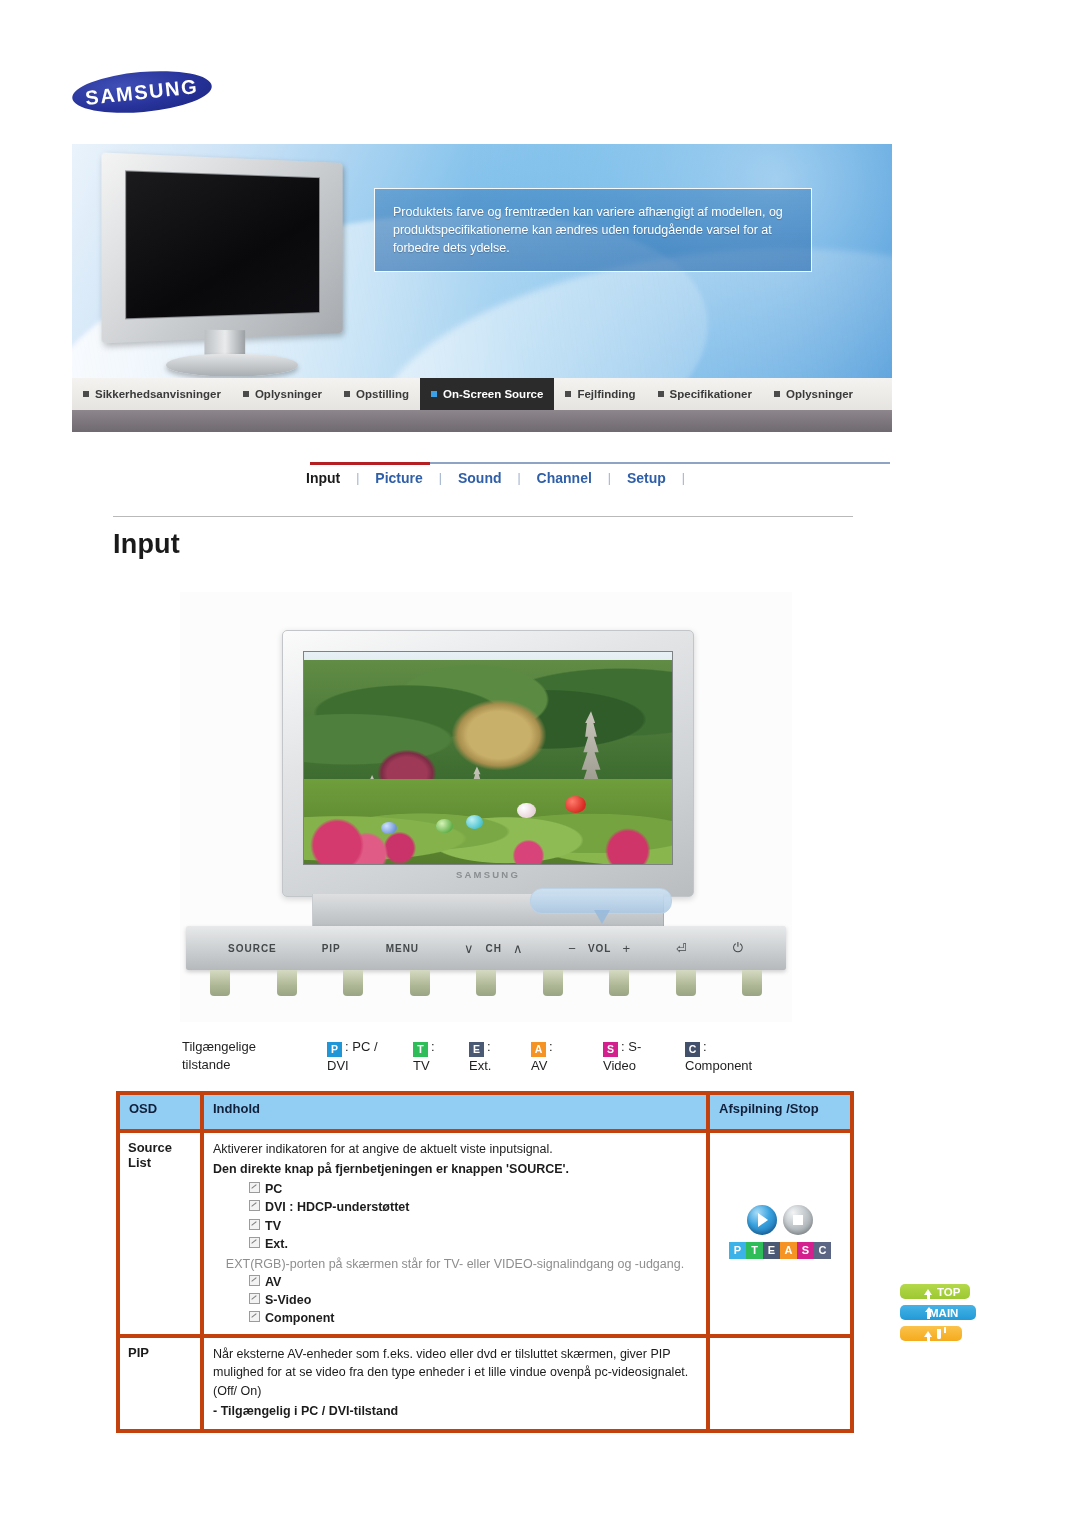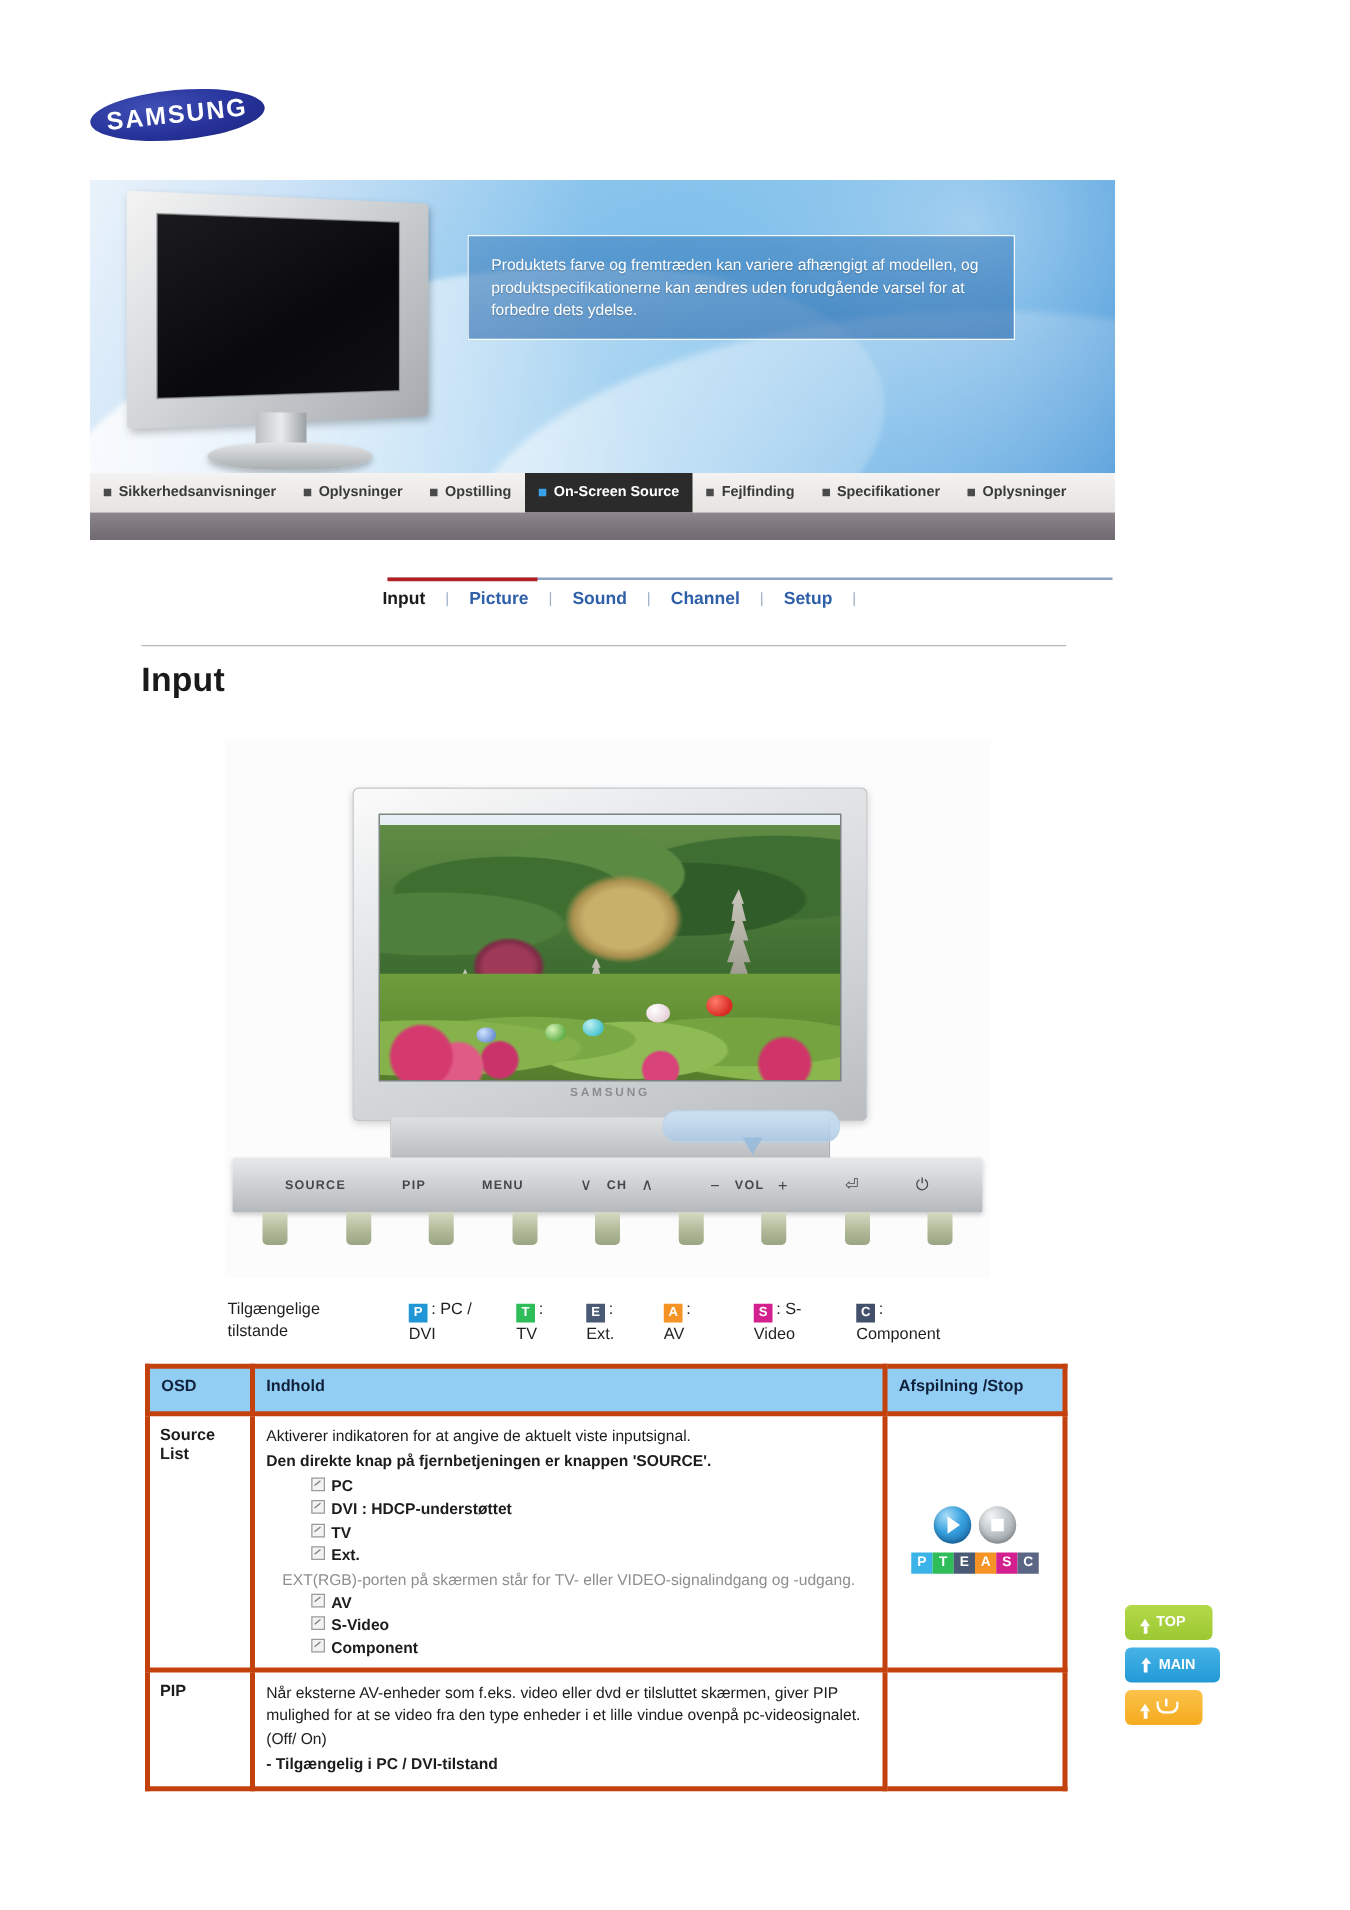--- a/index.html
+++ b/index.html
@@ -283,22 +283,22 @@
   .pb.stop:after{content:"";position:absolute;left:10px;top:10px;width:10px;height:10px;background:#ffffff;}
   .strip{display:flex;}
   .strip span{
     width:17px;height:17px;line-height:17px;text-align:center;color:#fff;
     font-size:11px;font-weight:bold;
   }
 
   
   .sidebtns{position:absolute;left:900px;top:1284px;width:78px;}
   .sb{
-    display:flex;align-items:center;gap:5px;height:28px;margin-bottom:6px;
-    border-radius:5px;padding:0 12px;box-sizing:border-box;
+    display:flex;align-items:center;gap:5px;height:15px;margin-bottom:6px;
+    border-radius:5px;padding:0 24px;box-sizing:border-box;
     color:#ffffff;font-size:11.5px;font-weight:bold;cursor:pointer;
   }
   .sb.top{background:linear-gradient(180deg,#b4d94a,#9cc832);width:70px;}
   .sb.main{background:linear-gradient(180deg,#46b3e6,#229ad6);width:76px;}
   .sb.book{background:linear-gradient(180deg,#fbc24b,#f5ab1e);width:62px;}
   .arrow-up{
     width:0;height:0;border-left:4px solid transparent;border-right:4px solid transparent;
     border-bottom:6px solid #fff;position:relative;
   }
   .arrow-up:after{content:"";position:absolute;left:-1.5px;top:6px;width:3px;height:6px;background:#fff;}

